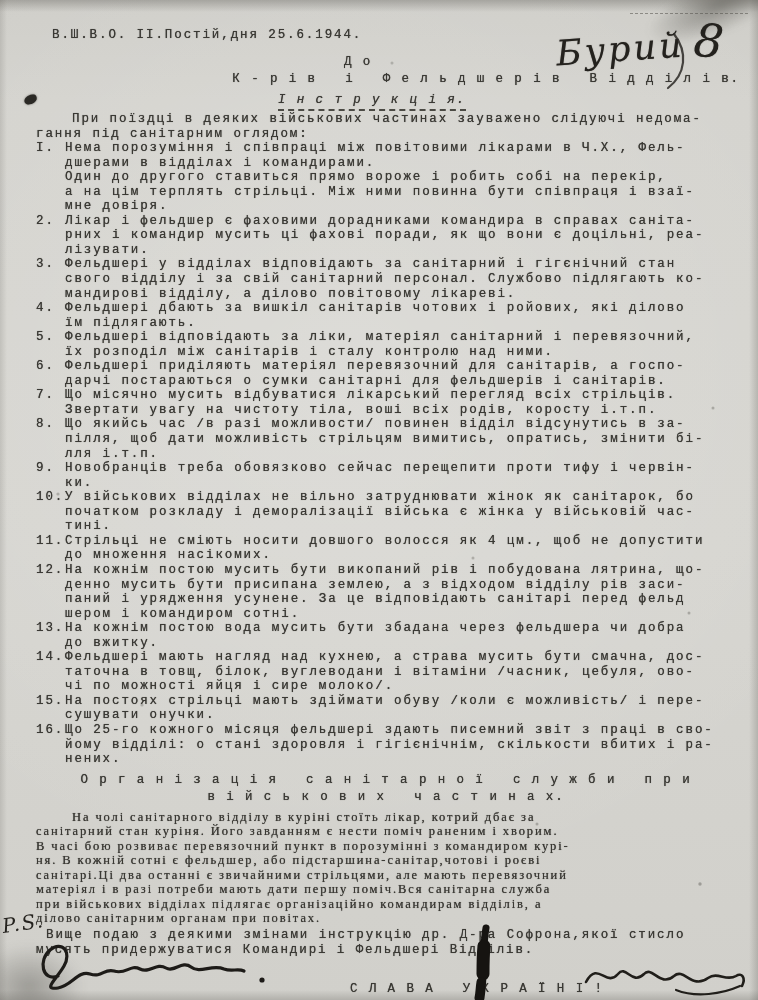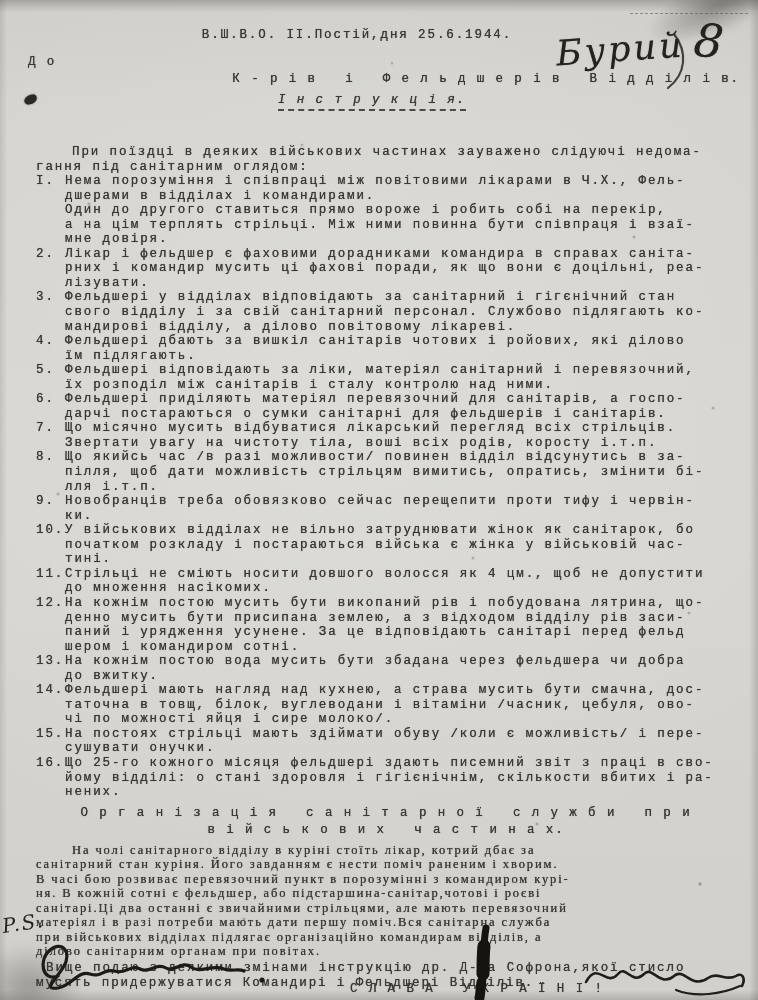--- a/index.html
+++ b/index.html
@@ -21,27 +21,27 @@
   .corner-bl{position:absolute;left:-26px;bottom:-30px;width:110px;height:86px;background:radial-gradient(closest-side,rgba(52,50,45,0.34),rgba(52,50,45,0));filter:blur(4px);}
   .streak-tr{position:absolute;top:-20px;right:-34px;width:150px;height:54px;background:radial-gradient(closest-side,rgba(58,56,50,0.45),rgba(58,56,50,0));transform:rotate(-22deg);filter:blur(3px);}
   .dash-tr{position:absolute;top:13px;right:10px;width:118px;border-top:1.5px dashed rgba(82,80,74,0.55);}
   .ink-blot-left{position:absolute;left:24px;top:95px;width:13px;height:9px;background:#2b2925;border-radius:60% 40% 55% 45%;transform:rotate(-18deg);box-shadow:0 0 2px rgba(43,41,37,0.7);}
   .specks{position:absolute;top:0;left:0;width:2px;height:2px;border-radius:50%;background:rgba(60,58,52,0.0);
     box-shadow:88px 203px 0 0.6px rgba(60,58,52,.30),301px 144px 0 .5px rgba(60,58,52,.25),633px 236px 0 .6px rgba(60,58,52,.3),
     712px 407px 0 .5px rgba(60,58,52,.3),57px 493px 0 .6px rgba(60,58,52,.28),688px 612px 0 .5px rgba(60,58,52,.3),
     141px 704px 0 .6px rgba(60,58,52,.25),536px 823px 0 .5px rgba(60,58,52,.3),699px 883px 0 .7px rgba(60,58,52,.35),
     243px 918px 0 .5px rgba(60,58,52,.3),391px 62px 0 .5px rgba(60,58,52,.25),472px 557px 0 .5px rgba(60,58,52,.28);}
   
-  .header{position:absolute;top:28px;left:52px;right:96px;display:flex;justify-content:center;}
-  .addr-to{position:absolute;top:55px;left:0;width:716px;text-align:left;white-space:pre;margin-left:28px;}
+  .header{position:absolute;top:28px;left:52px;right:96px;display:flex;justify-content:flex-start;}
+  .addr-to{position:absolute;top:55px;left:0;width:716px;text-align:center;white-space:pre;}
   .addr-rcpt{position:absolute;top:72px;left:0;width:740px;text-align:right;white-space:pre;}
   .title-row{position:absolute;top:93px;left:0;width:744px;text-align:center;white-space:pre;}
   .title-row .u{display:inline-block;border-bottom:2px dashed #4b4a44;padding-bottom:1px;font-style:italic;}
   .content{position:absolute;top:112px;left:36px;width:700px;}
-  .intro{white-space:pre-wrap;text-indent:36px;margin-top:33px;}
+  .intro{white-space:pre-wrap;text-indent:36px;}
   .item{position:relative;padding-left:29px;}
   .item .num{position:absolute;left:0;top:0;}
   .item .itext{display:block;white-space:pre-wrap;}
   .sect-head{margin-top:5px;text-align:center;white-space:pre;line-height:17px;}
   .sect-par{margin-top:4px;white-space:pre-wrap;text-indent:36px;font-family:Liberation Serif, serif;}
   .ps{position:relative;margin-top:2px;white-space:pre-wrap;text-indent:10px;}
   .closing{position:absolute;top:948px;left:350px;line-height:16.5px;white-space:pre;}
   .closing div{white-space:pre;}
   
   .hand{font-family:"DejaVu Serif","Liberation Serif",serif;font-style:italic;color:#24221e;}
@@ -132,21 +132,21 @@
 лля і.т.п.</span>
         </div>
         <div class="item">
           <span class="num typed">9.</span>
           <span class="itext typed">Новобранців треба обовязково сейчас перещепити проти тифу і червін-
 ки.</span>
         </div>
         <div class="item">
           <span class="num typed">10.</span>
           <span class="itext typed">У військових відділах не вільно затруднювати жінок як санітарок, бо
-початком розкладу і постараються війська є жінка у військовій час-
+початком розкладу і деморалізації війська є жінка у військовій час-
 тині.</span>
         </div>
         <div class="item">
           <span class="num typed">11.</span>
           <span class="itext typed">Стрільці не сміють носити довшого волосся як 4 цм., щоб не допустити
 до множення насікомих.</span>
         </div>
         <div class="item">
           <span class="num typed">12.</span>
           <span class="itext typed">На кожнім постою мусить бути викопаний рів і побудована лятрина, що-

